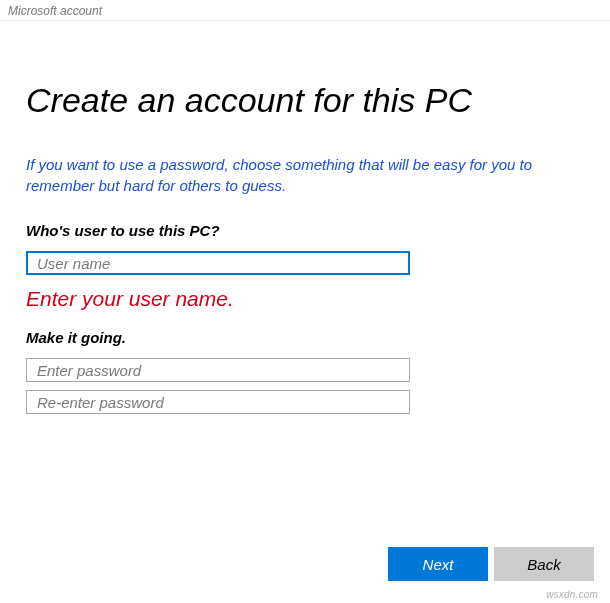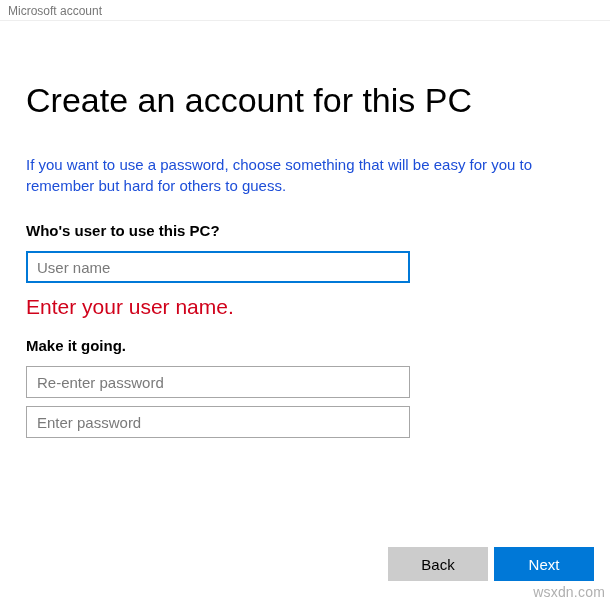--- a/index.html
+++ b/index.html
@@ -1,18 +1,19 @@
 <!DOCTYPE html>
 <html><head>
   <meta charset="utf-8">
   <style>
     * {
       box-sizing: border-box;
       margin: 0;
       padding: 0;
+      font-style: italic;
     }
     body {
       font-family: "Segoe UI", Tahoma, sans-serif;
       background: #ffffff;
       width: 610px;
       height: 603px;
       overflow: hidden;
       position: relative;
     }
     .title-bar {
@@ -38,21 +39,21 @@
       margin-bottom: 26px;
     }
     .section-label {
       font-size: 15px;
       font-weight: 600;
       color: #000;
       margin-bottom: 12px;
     }
     .text-input {
       width: 384px;
-      height: 32px;
+      height: 24px;
       font-size: 15px;
       font-family: inherit;
       padding: 4px 10px;
       border: 1px solid #a7a7a7;
       outline: none;
       color: #333;
       background: #fff;
       display: block;
       margin-bottom: 8px;
     }
@@ -89,44 +90,44 @@
       background: #0078d7;
       color: #fff;
     }
     .btn-secondary {
       background: #cccccc;
       color: #000;
     }
     .watermark {
       position: absolute;
       bottom: 3px;
-      right: 5px;
-      font-size: 14px;
+      right: 12px;
+      font-size: 10px;
       color: #b0b0b0;
       letter-spacing: 0.2px;
     }
   </style>
 </head>
 <body>
 
 <div class="title-bar">
   <span>Microsoft account</span>
 </div>
 
 <div class="content">
   <h1 class="heading">Create an account for this PC</h1>
   <p class="description">If you want to use a password, choose something that will be easy for you to remember but hard for others to guess.</p>
 
   <div class="section-label">Who's user to use this PC?</div>
   <input type="text" class="text-input focused" placeholder="User name" style="">
   <div class="error-text">Enter your user name.</div>
 
   <div class="section-label">Make it going.</div>
+  <input type="password" class="text-input" placeholder="Enter password" style="">
   <input type="password" class="text-input" placeholder="Re-enter password" style="">
-  <input type="password" class="text-input" placeholder="Enter password" style="">
 </div>
 
 <div class="button-row">
+  <button class="btn btn-primary">Next</button>
   <button class="btn btn-secondary">Back</button>
-  <button class="btn btn-primary">Next</button>
 </div>
 
 <div class="watermark">wsxdn.com</div>
 
 </body></html>

